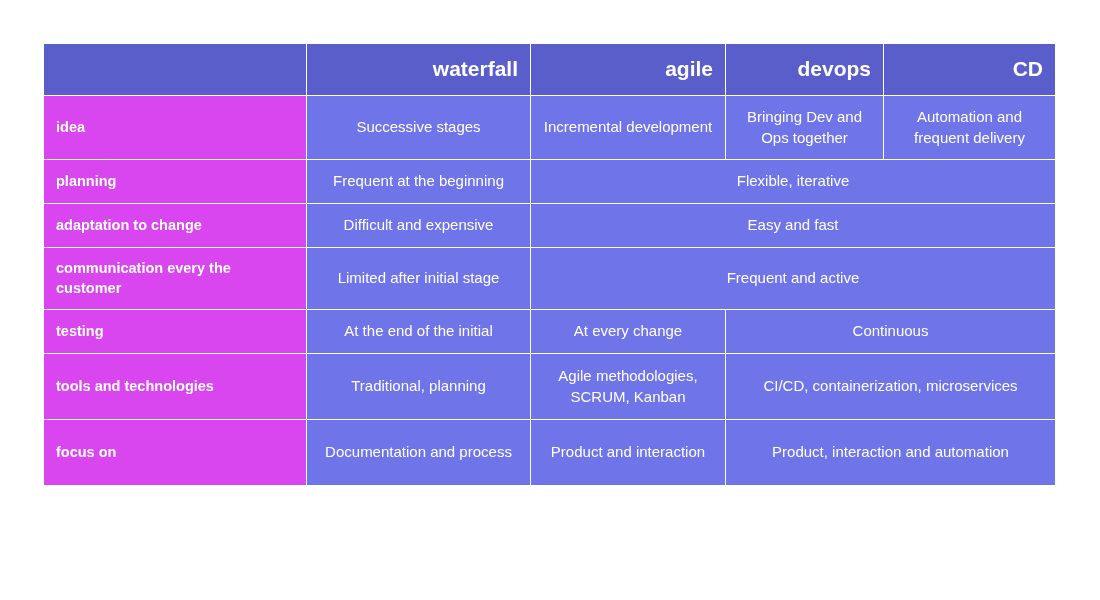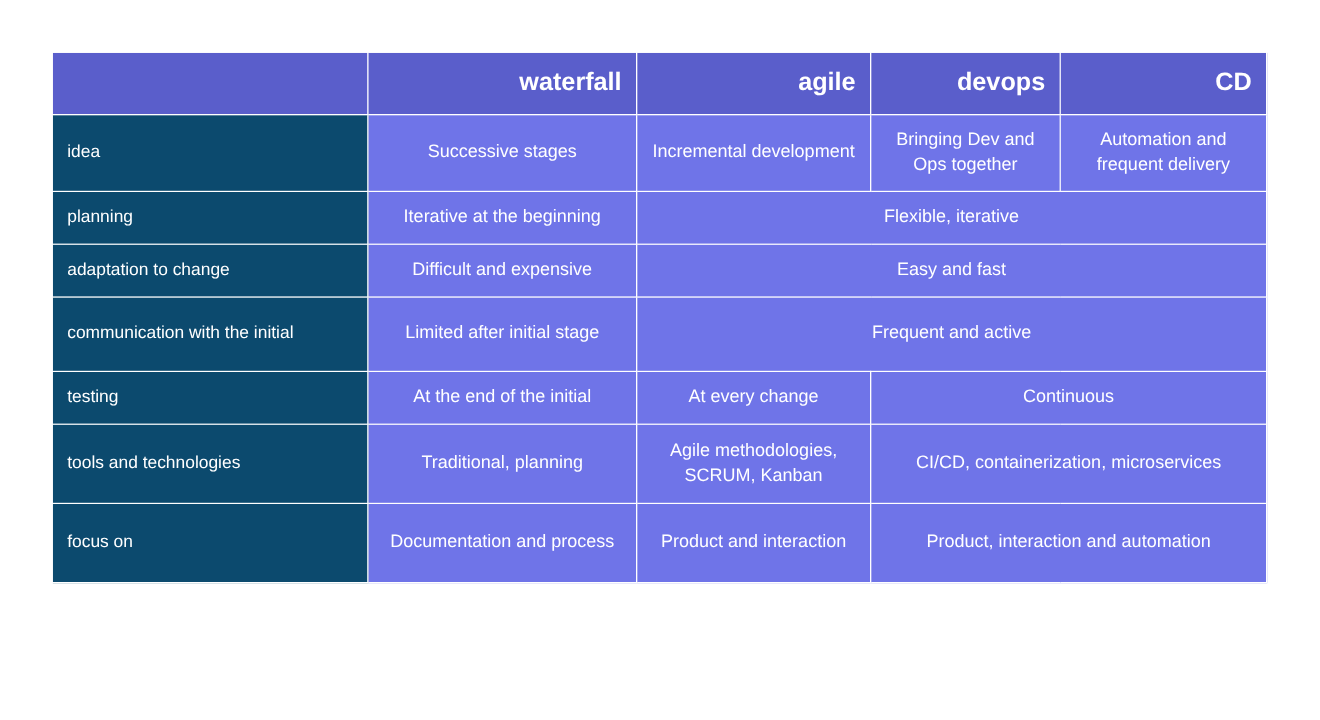--- a/index.html
+++ b/index.html
@@ -51,23 +51,23 @@
   th.col-head {
     background: #5a5ecb;
     font-size: 21px;
     font-weight: bold;
     text-align: right;
     height: 52px;
   }
 
   
   th.row-head {
-    background: #0c4a6e;
+    background: #d946ef;
     font-size: 14.5px;
-    font-weight: normal;
+    font-weight: bold;
     text-align: left;
     padding-left: 12px;
   }
 
   
   td.cell {
     background: #6f74e8;
     font-size: 15px;
     font-weight: normal;
     text-align: center;
@@ -110,32 +110,32 @@
         <th class="row-head">idea</th>
         <td class="cell">Successive stages</td>
         <td class="cell">Incremental development</td>
         <td class="cell">Bringing Dev and Ops together</td>
         <td class="cell">Automation and frequent delivery</td>
       </tr>
 
 
       <tr class="r-planning">
         <th class="row-head">planning</th>
-        <td class="cell">Iterative at the beginning</td>
+        <td class="cell">Frequent at the beginning</td>
         <td class="cell" colspan="3">Flexible, iterative</td>
       </tr>
 
       <tr class="r-adaptation">
         <th class="row-head">adaptation to change</th>
         <td class="cell">Difficult and expensive</td>
         <td class="cell" colspan="3">Easy and fast</td>
       </tr>
 
       <tr class="r-communication">
-        <th class="row-head">communication with the initial</th>
+        <th class="row-head">communication every the customer</th>
         <td class="cell">Limited after initial stage</td>
         <td class="cell" colspan="3">Frequent and active</td>
       </tr>
 
       <tr class="r-testing">
         <th class="row-head">testing</th>
         <td class="cell">At the end of the initial</td>
         <td class="cell">At every change</td>
         <td class="cell" colspan="2">Continuous</td>
       </tr>

